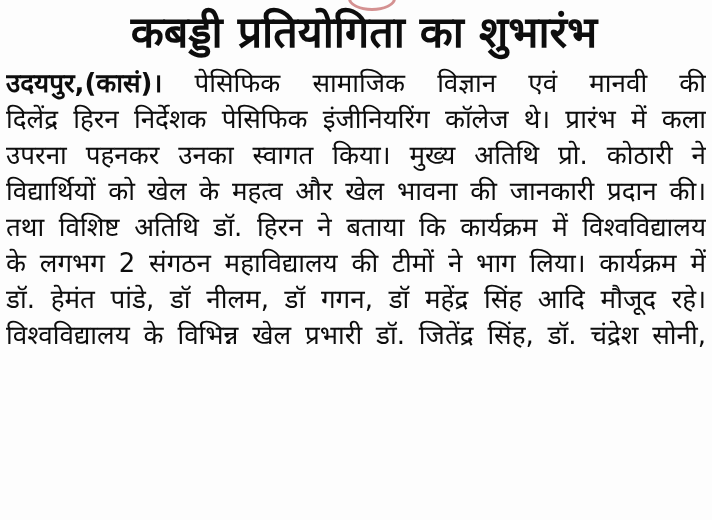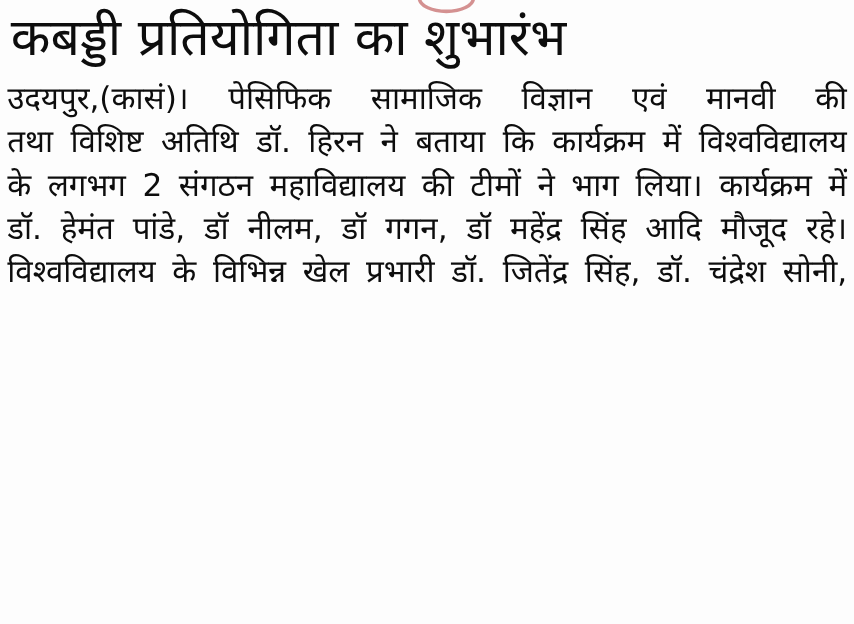--- a/index.html
+++ b/index.html
@@ -26,59 +26,62 @@
     top: -14px;
     width: 42px;
     height: 19px;
     border: 3px solid rgba(190, 88, 88, 0.65);
     border-radius: 50%;
     background: transparent;
     pointer-events: none;
   }
   .headline {
     margin: 0;
-    padding: 4px 6px 0 9px;
+    padding: 4px 6px 0 22px;
     font-size: 43px;
     line-height: 56px;
-    font-weight: normal;
+    font-weight: bold;
     white-space: nowrap;
     overflow: hidden;
-    text-align: left;
+    text-align: center;
     letter-spacing: 0px;
   }
   .article-body {
     position: absolute;
     left: 6px;
     right: 6px;
     top: 65px;
   }
   .line {
     height: 36px;
     line-height: 36px;
     font-size: 26px;
     text-align: justify;
     text-align-last: justify;
     overflow: hidden;
   }
   .dateline {
-    font-weight: normal;
+    font-weight: bold;
   }
 </style>
 </head>
 <body>
 
 <div class="page">
 
   <div class="red-mark"></div>
 
   <h1 class="headline">कबड्डी प्रतियोगिता का शुभारंभ</h1>
 
   <div class="article-body">
 
     <div class="line"><span class="dateline">उदयपुर,(कासं)।</span> <span>पेसिफिक सामाजिक विज्ञान एवं मानवी की</span></div>
 
+    <div class="line">दिलेंद्र हिरन निर्देशक पेसिफिक इंजीनियरिंग कॉलेज थे। प्रारंभ में कला</div>
+    <div class="line">उपरना पहनकर उनका स्वागत किया। मुख्य अतिथि प्रो. कोठारी ने</div>
+    <div class="line">विद्यार्थियों को खेल के महत्व और खेल भावना की जानकारी प्रदान की।</div>
     <div class="line">तथा विशिष्ट अतिथि डॉ. हिरन ने बताया कि कार्यक्रम में विश्वविद्यालय</div>
     <div class="line">के लगभग 2 संगठन महाविद्यालय की टीमों ने भाग लिया। कार्यक्रम में</div>
     <div class="line">डॉ. हेमंत पांडे, डॉ नीलम, डॉ गगन, डॉ महेंद्र सिंह आदि मौजूद रहे।</div>
     <div class="line">विश्वविद्यालय के विभिन्न खेल प्रभारी डॉ. जितेंद्र सिंह, डॉ. चंद्रेश सोनी,</div>
 
   </div>
 </div>
 
 </body></html>

